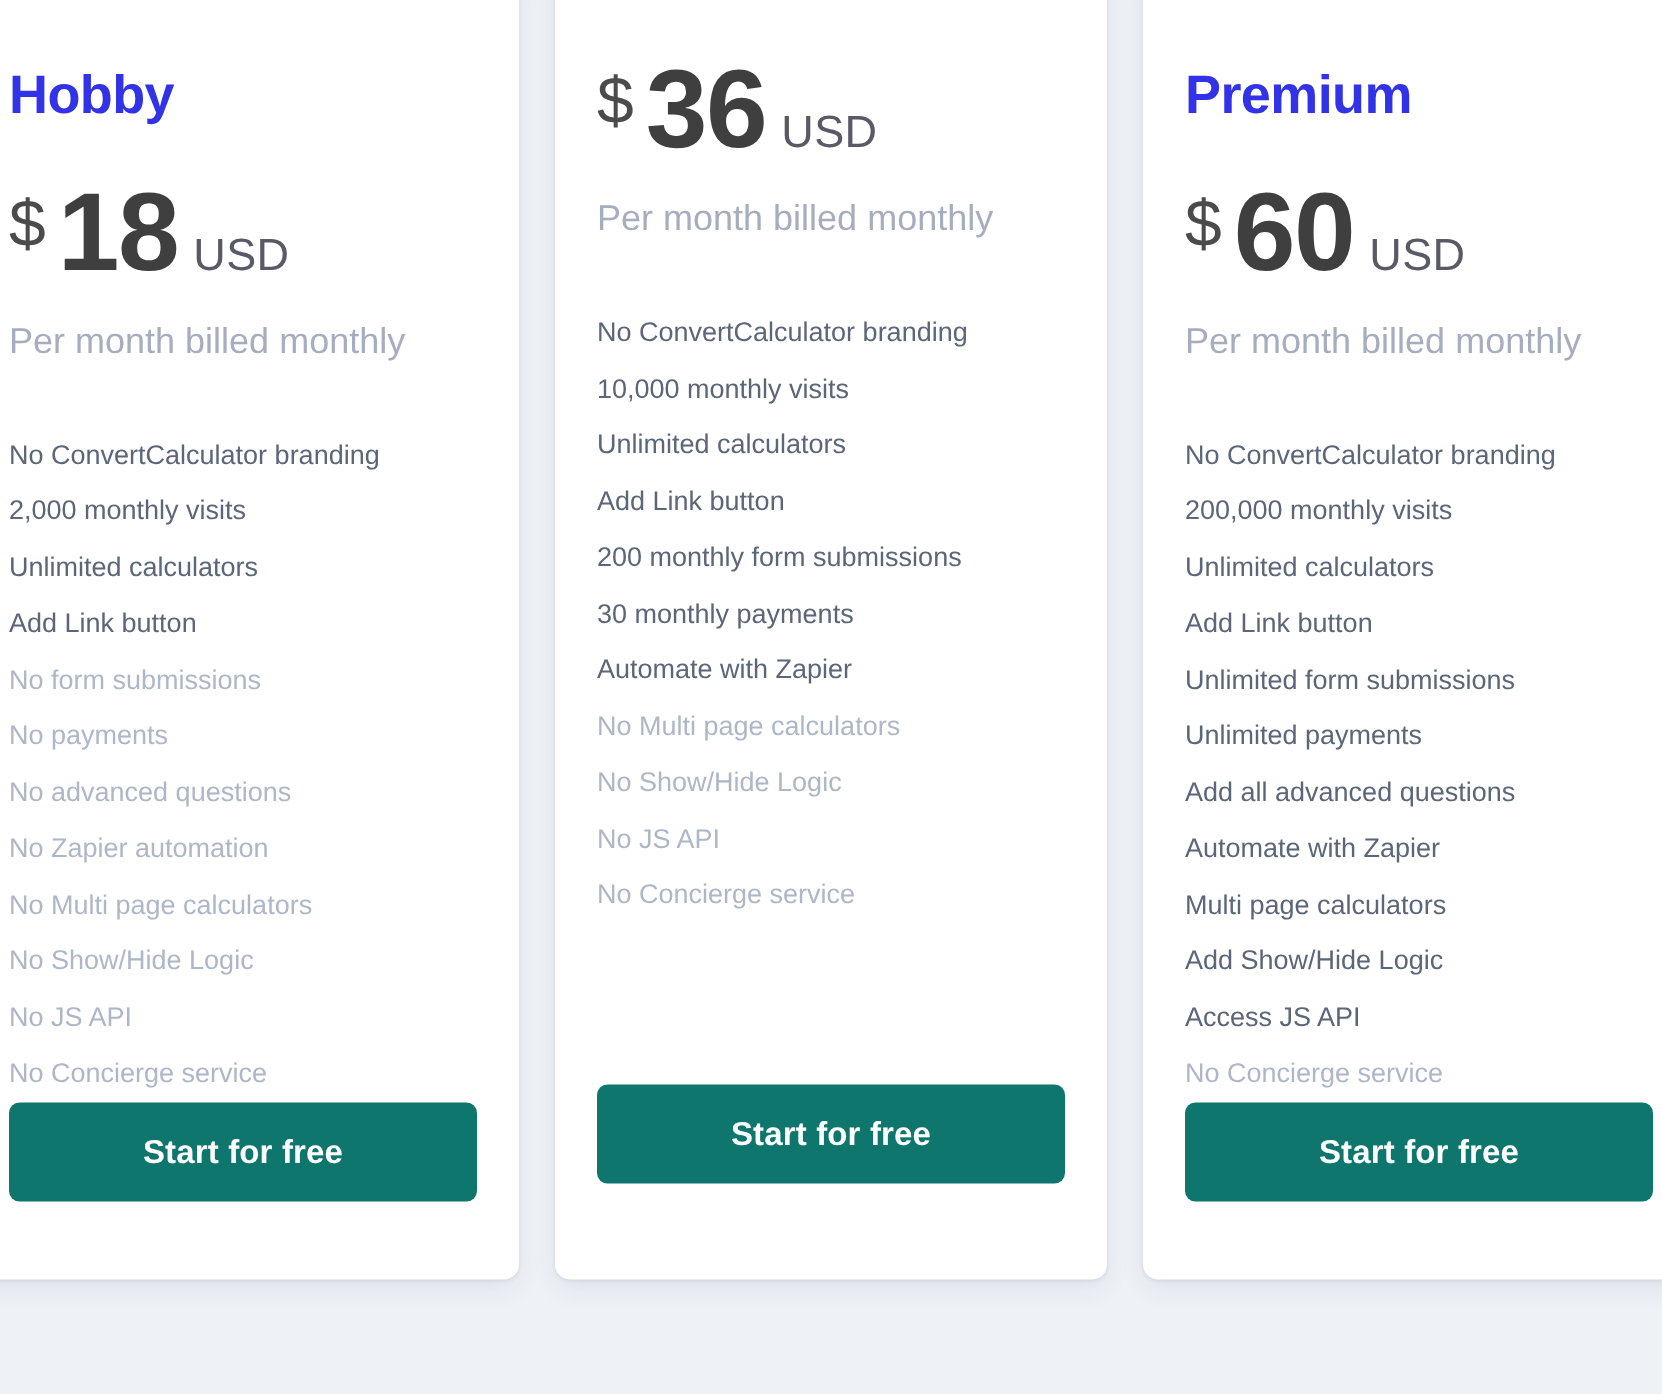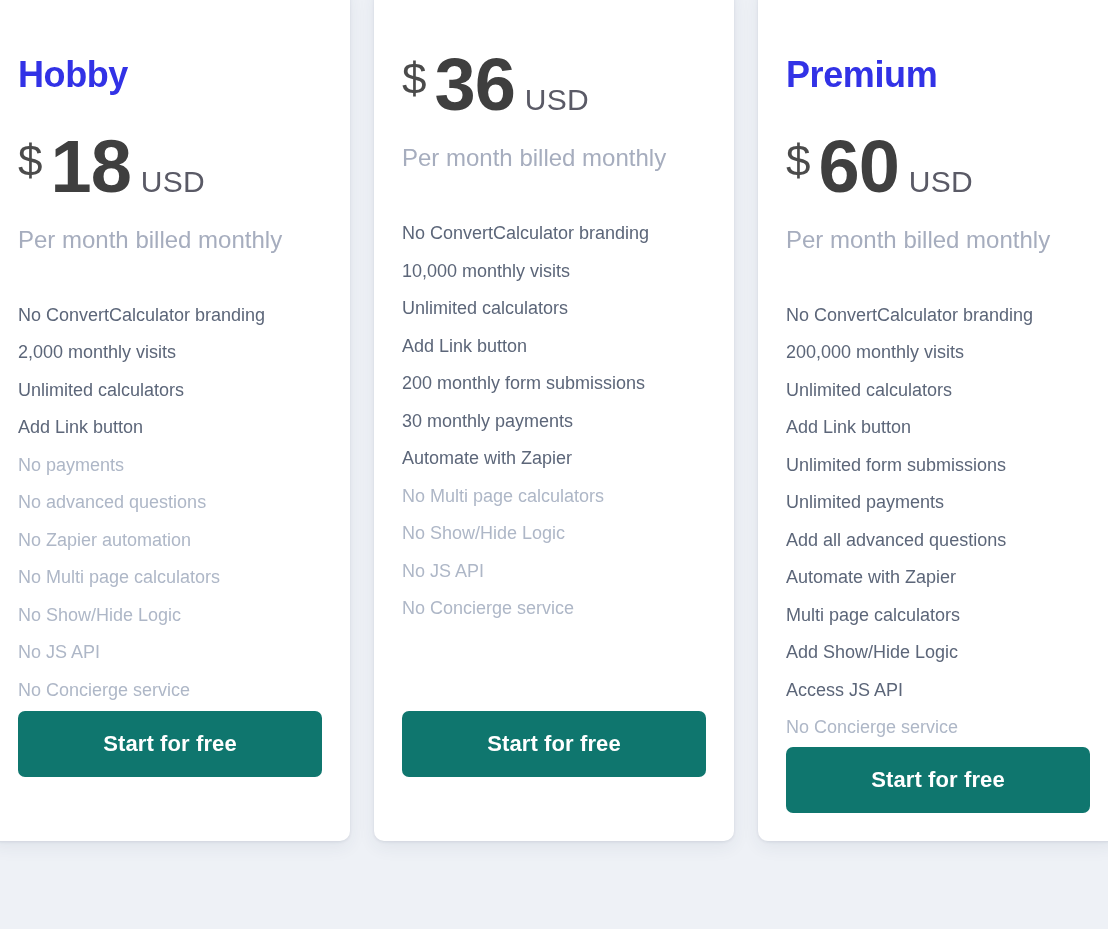--- a/index.html
+++ b/index.html
@@ -18,21 +18,21 @@
   }
 
   
   #pricing-grid {
     position: relative;
     width: 1108px;
     height: 813px;
     display: flex;
     align-items: stretch;
     gap: 24px;
-    padding: 12px;
+    padding: 0;
   }
 
   .plan-card {
     position: relative;
     background: #ffffff;
     border-radius: 10px;
     box-shadow: 0 1px 3px rgba(45, 55, 90, 0.10),
                 0 6px 18px rgba(45, 55, 90, 0.07);
     flex: 1 1 0;
     
@@ -159,20 +159,21 @@
         <span class="price-unit">USD</span>
       </div>
 
       <p class="billing-note">Per month billed monthly</p>
 
       <ul class="feature-list">
         <li class="feature-item enabled">No ConvertCalculator branding</li>
         <li class="feature-item enabled">2,000 monthly visits</li>
         <li class="feature-item enabled">Unlimited calculators</li>
         <li class="feature-item enabled">Add Link button</li>
+        <li class="feature-item disabled">No form submissions</li>
         <li class="feature-item disabled">No payments</li>
         <li class="feature-item disabled">No advanced questions</li>
         <li class="feature-item disabled">No Zapier automation</li>
         <li class="feature-item disabled">No Multi page calculators</li>
         <li class="feature-item disabled">No Show/Hide Logic</li>
         <li class="feature-item disabled">No JS API</li>
         <li class="feature-item disabled">No Concierge service</li>
       </ul>
 
       <div class="cta-wrap">

